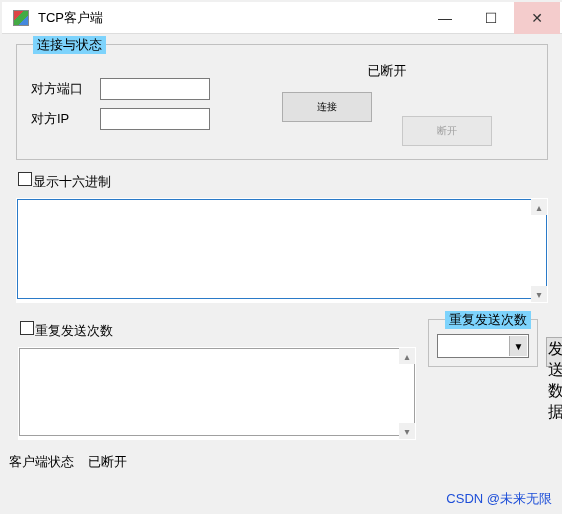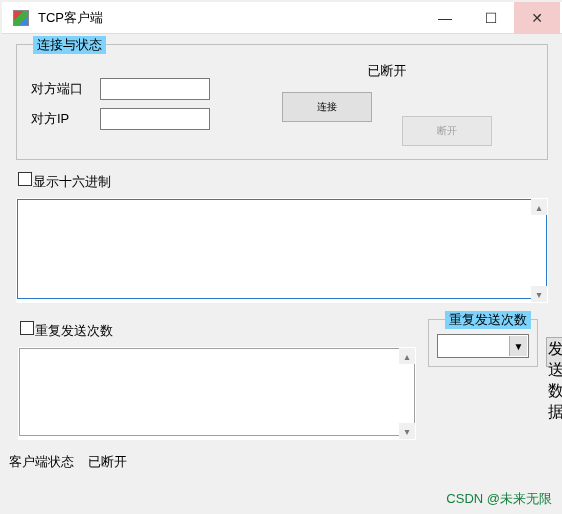--- a/index.html
+++ b/index.html
@@ -172,21 +172,21 @@
     .statusbar {
       display: flex;
       align-items: center;
       gap: 12px;
       padding: 4px 6px;
       font-size: 13px;
     }
     .watermark {
       position: absolute;
       right: 10px; bottom: 6px;
-      color: #15803d;
+      color: #1d4ed8;
       font-size: 13px;
     }
   </style>
 </head>
 <body>
 
 <div class="titlebar">
   <span class="titlebar-icon"></span>
   <span class="titlebar-title">TCP客户端</span>
   <div class="titlebar-controls">

